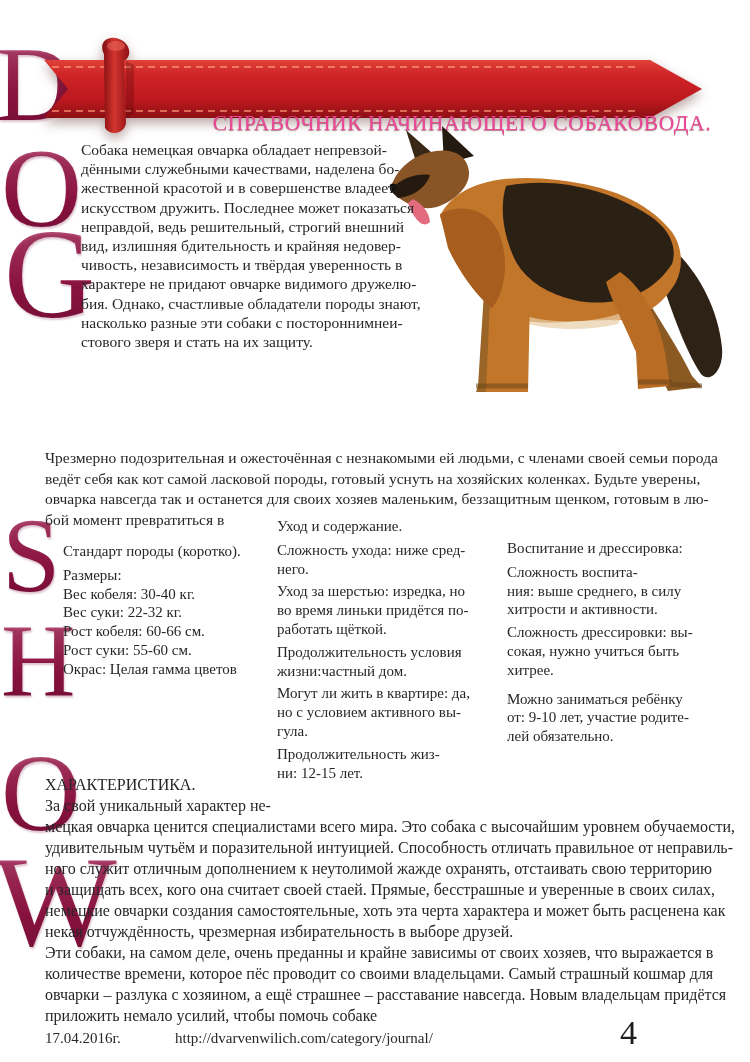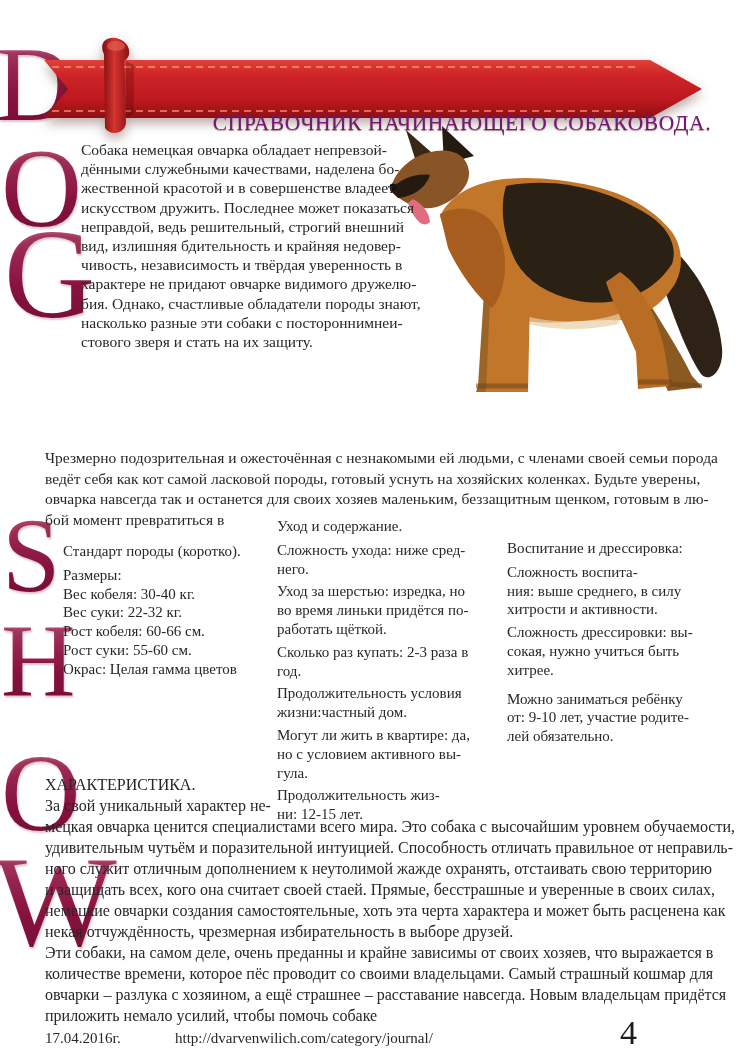--- a/index.html
+++ b/index.html
@@ -10,21 +10,21 @@
 
   
   .side-letter{position:absolute;line-height:1;font-family:"Liberation Serif",serif;
     background:linear-gradient(180deg,#c06285 0%,#a02a56 35%,#8e1240 60%,#6e0c32 100%);
     -webkit-background-clip:text;background-clip:text;color:transparent;
     text-shadow:1px 2px 2px rgba(120,20,60,0.25);}
 
   
   #ribbon-wrap{left:38px;top:36px;width:680px;height:112px;}
   #ribbon-svg{filter:drop-shadow(0 5px 6px rgba(70,15,15,.38));}
-  #banner-title{left:150px;top:72px;width:548px;text-align:center;color:#701a75;
+  #banner-title{left:150px;top:72px;width:548px;text-align:center;color:#ec4899;
     font-size:21.5px;letter-spacing:.6px;line-height:30px;text-shadow:0 1px 1px rgba(90,0,0,.5);}
 
   
   .bodytext{font-size:15.5px;line-height:19.2px;}
   #intro-block{left:45px;top:140px;width:362px;margin-left:36px;}
   #para3{left:45px;top:448px;width:682px;line-height:20.6px;}
   .col{font-size:15px;line-height:18.8px;}
   #col-standard{left:63px;top:530px;width:230px;}
   #col-care{left:277px;top:505px;width:234px;}
   #col-training{left:507px;top:527px;width:232px;}
@@ -146,22 +146,20 @@
 Окрас: Целая гамма цветов</p>
   </div>
 
   <div class="abs col" id="col-care">
     <p class="col-title">Уход и содержание.</p>
     <p class="preline mini-para">Сложность ухода: ниже сред-
 него.</p>
     <p class="preline mini-para">Уход за шерстью: изредка, но
 во время линьки придётся по-
 работать щёткой.</p>
-    <p class="preline mini-para">Сколько раз купать: 2-3 раза в
-год.</p>
     <p class="preline mini-para">Продолжительность условия
 жизни:частный дом.</p>
     <p class="preline mini-para">Могут ли жить в квартире: да,
 но с условием активного вы-
 гула.</p>
     <p class="preline mini-para">Продолжительность жиз-
 ни: 12-15 лет.</p>
   </div>
 
   <div class="abs col" id="col-training">

